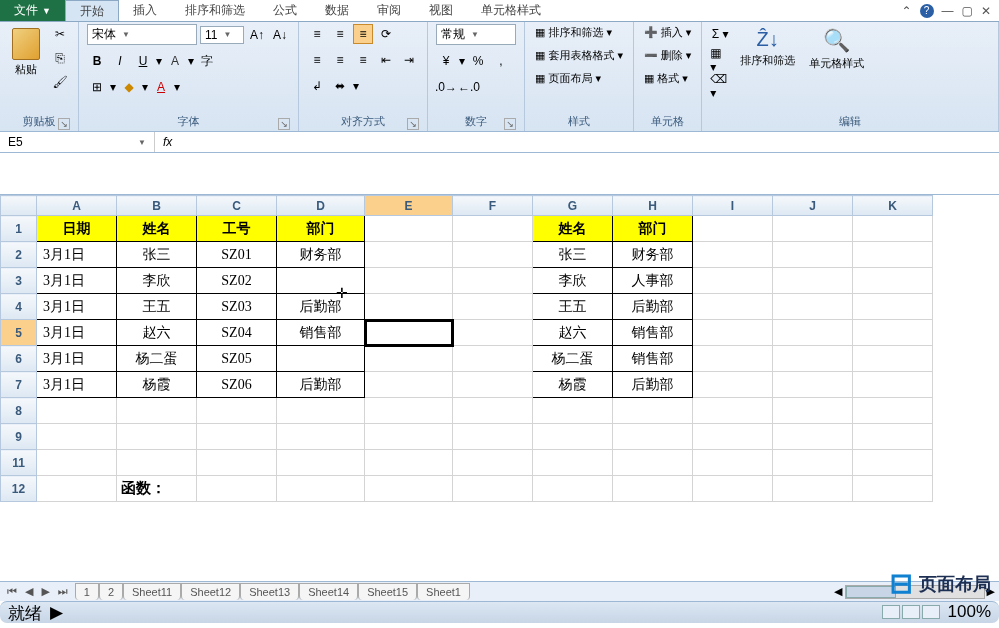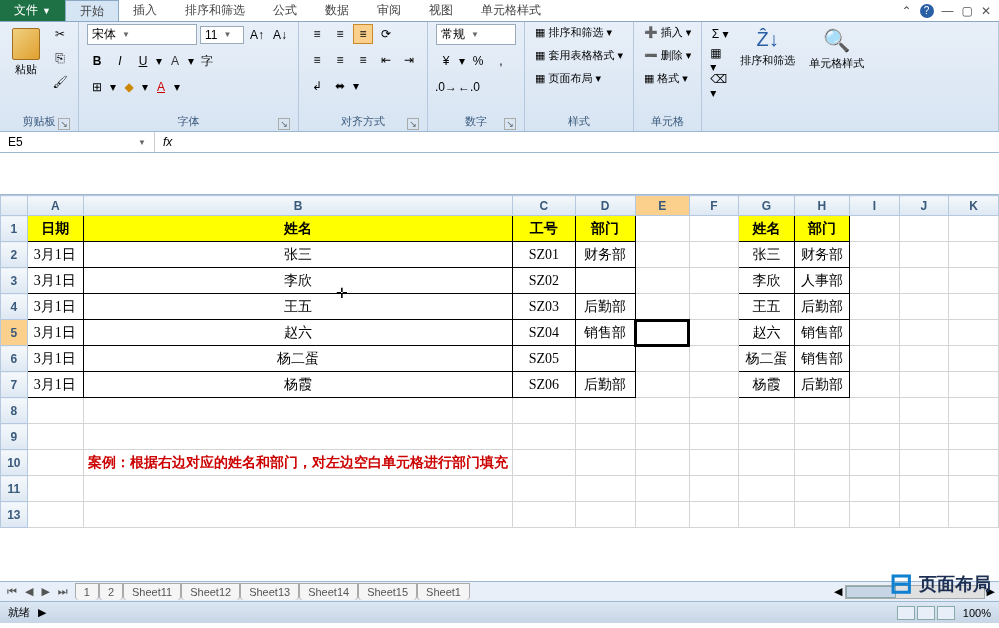--- a/index.html
+++ b/index.html
@@ -61,21 +61,21 @@
 
 .sheet-bar { height: 20px; background: #e8eff8; display: flex; align-items: center; border-top: 1px solid #9db8d4; font-size: 11px; }
 .sheet-nav { display: flex; gap: 2px; padding: 0 4px; }
 .sheet-nav span { cursor: pointer; padding: 0 3px; color: #555; }
 .sheet-tab { padding: 2px 8px; border: 1px solid #aaa; background: #f5f5f5; border-bottom: none; border-radius: 0 0 4px 4px; cursor: pointer; color: #555; }
 .scroll-area { margin-left: auto; display: flex; align-items: center; gap: 2px; padding: 0 4px; }
 .scrollbar-h { width: 140px; height: 14px; background: #e0e0e0; border: 1px solid #aaa; position: relative; }
 .scrollbar-h .thumb { position: absolute; left: 0; width: 50px; height: 100%; background: #c7d5e6; border: 1px solid #8aa; }
 
 
-.status-bar { height: 22px; background: linear-gradient(#dce7f3, #c7d5e6); display: flex; align-items: center; padding: 0 8px; font-size: 11px; border-top: 1px solid #9db8d4; }
+.status-bar { height: 22px; background: linear-gradient(#dce7f3, #c7d5e6); display: flex; align-items: flex-start; padding: 0 8px; font-size: 17px; border-top: 1px solid #9db8d4; border-radius: 7px; }
 .status-bar .zoom { margin-left: auto; display: flex; align-items: center; gap: 8px; }
 .view-btns { display: flex; gap: 2px; }
 .view-btn { width: 18px; height: 14px; border: 1px solid #8aa; background: #e8eff8; }
 
 
 .watermark { position: absolute; right: 8px; bottom: 28px; display: flex; align-items: center; gap: 6px; font-size: 18px; font-weight: bold; color: #1d2f52; }
 .watermark .logo { color: #1080d0; font-size: 28px; }
 
 .clip-icon { display: inline-block; width: 28px; height: 32px; background: linear-gradient(135deg,#f0d080,#e0a030); border: 1px solid #a07020; border-radius: 2px; position: relative; }
 .sort-icon { display:inline-block; font-size: 20px; color:#2a5fa5; }
@@ -238,20 +238,21 @@
       </div>
       <div class="big-btn">
         <span class="sort-icon">Ẑ↓</span>
         <span class="lbl">排序和筛选</span>
       </div>
       <div class="big-btn">
         <span class="icon" style="color:#2a5fa5">🔍</span>
         <span class="lbl">单元格样式</span>
       </div>
     </div>
+    <div class="ribbon-label">编辑</div>
   </div>
 </div>
 
 <div class="formula-area">
   <div class="name-box">
       <span>E5</span>
       <span class="dd">▼</span>
     </div>
   <div class="fx-btns">
     <span class="fx-lbl">fx</span>
@@ -397,51 +398,37 @@
           <td class="cell" style=""></td>
           <td class="cell" style=""></td>
           <td class="cell" style=""></td>
           <td class="cell" style=""></td>
           <td class="cell" style=""></td>
           <td class="cell" style=""></td>
           <td class="cell" style=""></td>
           <td class="cell" style=""></td>
         </tr>
         <tr>
-          <th class="row-hdr">10</th>
-          <td class="cell" style=""></td>
-          <td class="cell red-text" style="overflow:visible;white-space:nowrap">案例：根据右边对应的姓名和部门，对左边空白单元格进行部门填充</td>
-          <td class="cell" style=""></td>
-          <td class="cell" style=""></td>
-          <td class="cell" style=""></td>
-          <td class="cell" style=""></td>
-          <td class="cell" style=""></td>
-          <td class="cell" style=""></td>
-          <td class="cell" style=""></td>
-          <td class="cell" style=""></td>
-          <td class="cell" style=""></td>
-        </tr>
-        <tr>
           <th class="row-hdr">11</th>
           <td class="cell" style=""></td>
           <td class="cell" style=""></td>
           <td class="cell" style=""></td>
           <td class="cell" style=""></td>
           <td class="cell" style=""></td>
           <td class="cell" style=""></td>
           <td class="cell" style=""></td>
           <td class="cell" style=""></td>
           <td class="cell" style=""></td>
           <td class="cell" style=""></td>
           <td class="cell" style=""></td>
         </tr>
         <tr>
-          <th class="row-hdr">13</th>
-          <td class="cell" style=""></td>
-          <td class="cell" style=""></td>
+          <th class="row-hdr">12</th>
+          <td class="cell" style=""></td>
+          <td class="cell" style="overflow:visible;white-space:nowrap;font-weight:bold;font-size:15px">函数：</td>
           <td class="cell" style=""></td>
           <td class="cell" style=""></td>
           <td class="cell" style=""></td>
           <td class="cell" style=""></td>
           <td class="cell" style=""></td>
           <td class="cell" style=""></td>
           <td class="cell" style=""></td>
           <td class="cell" style=""></td>
           <td class="cell" style=""></td>
         </tr>

